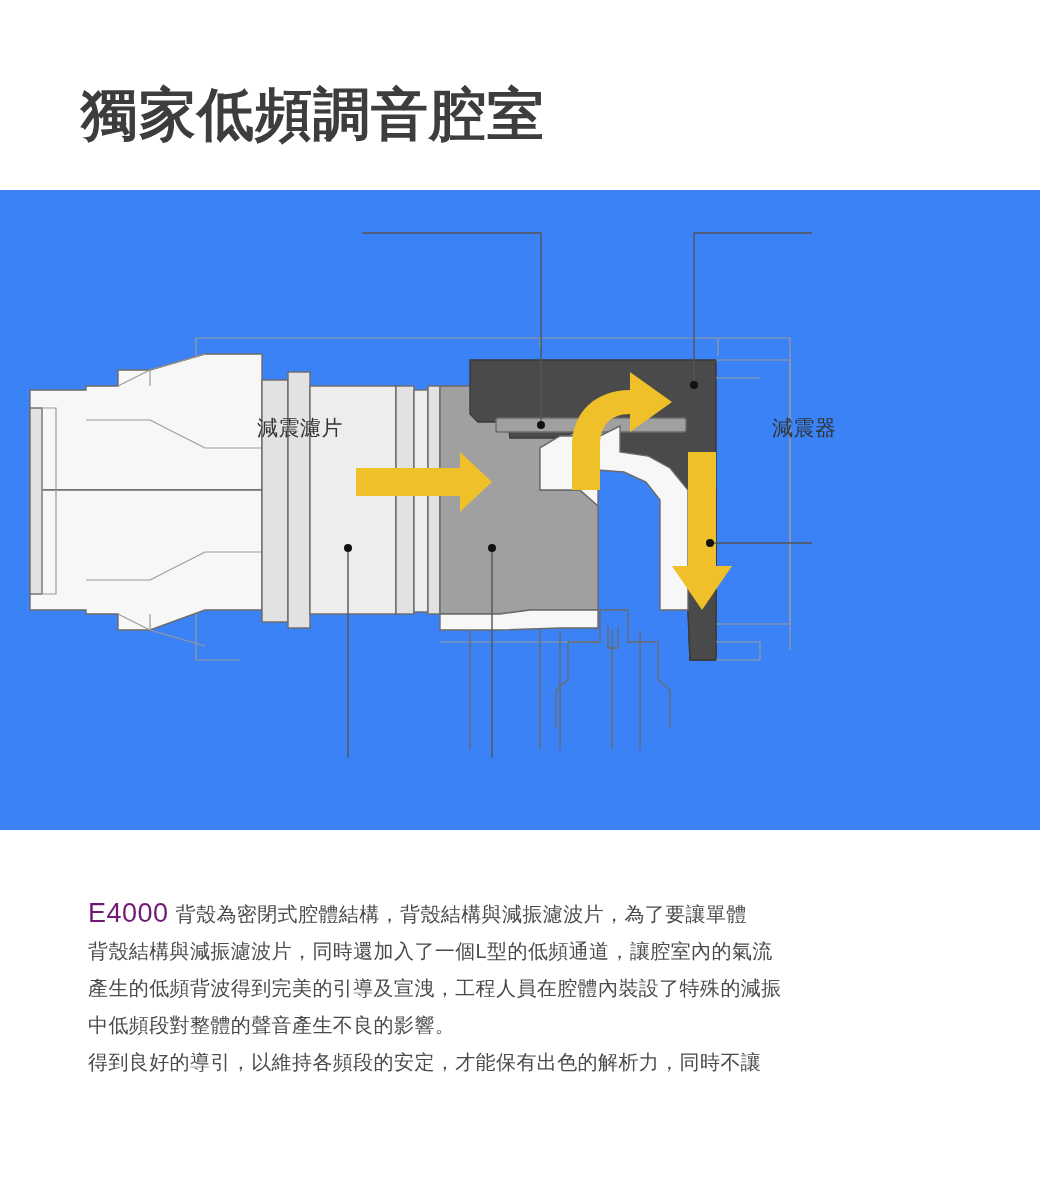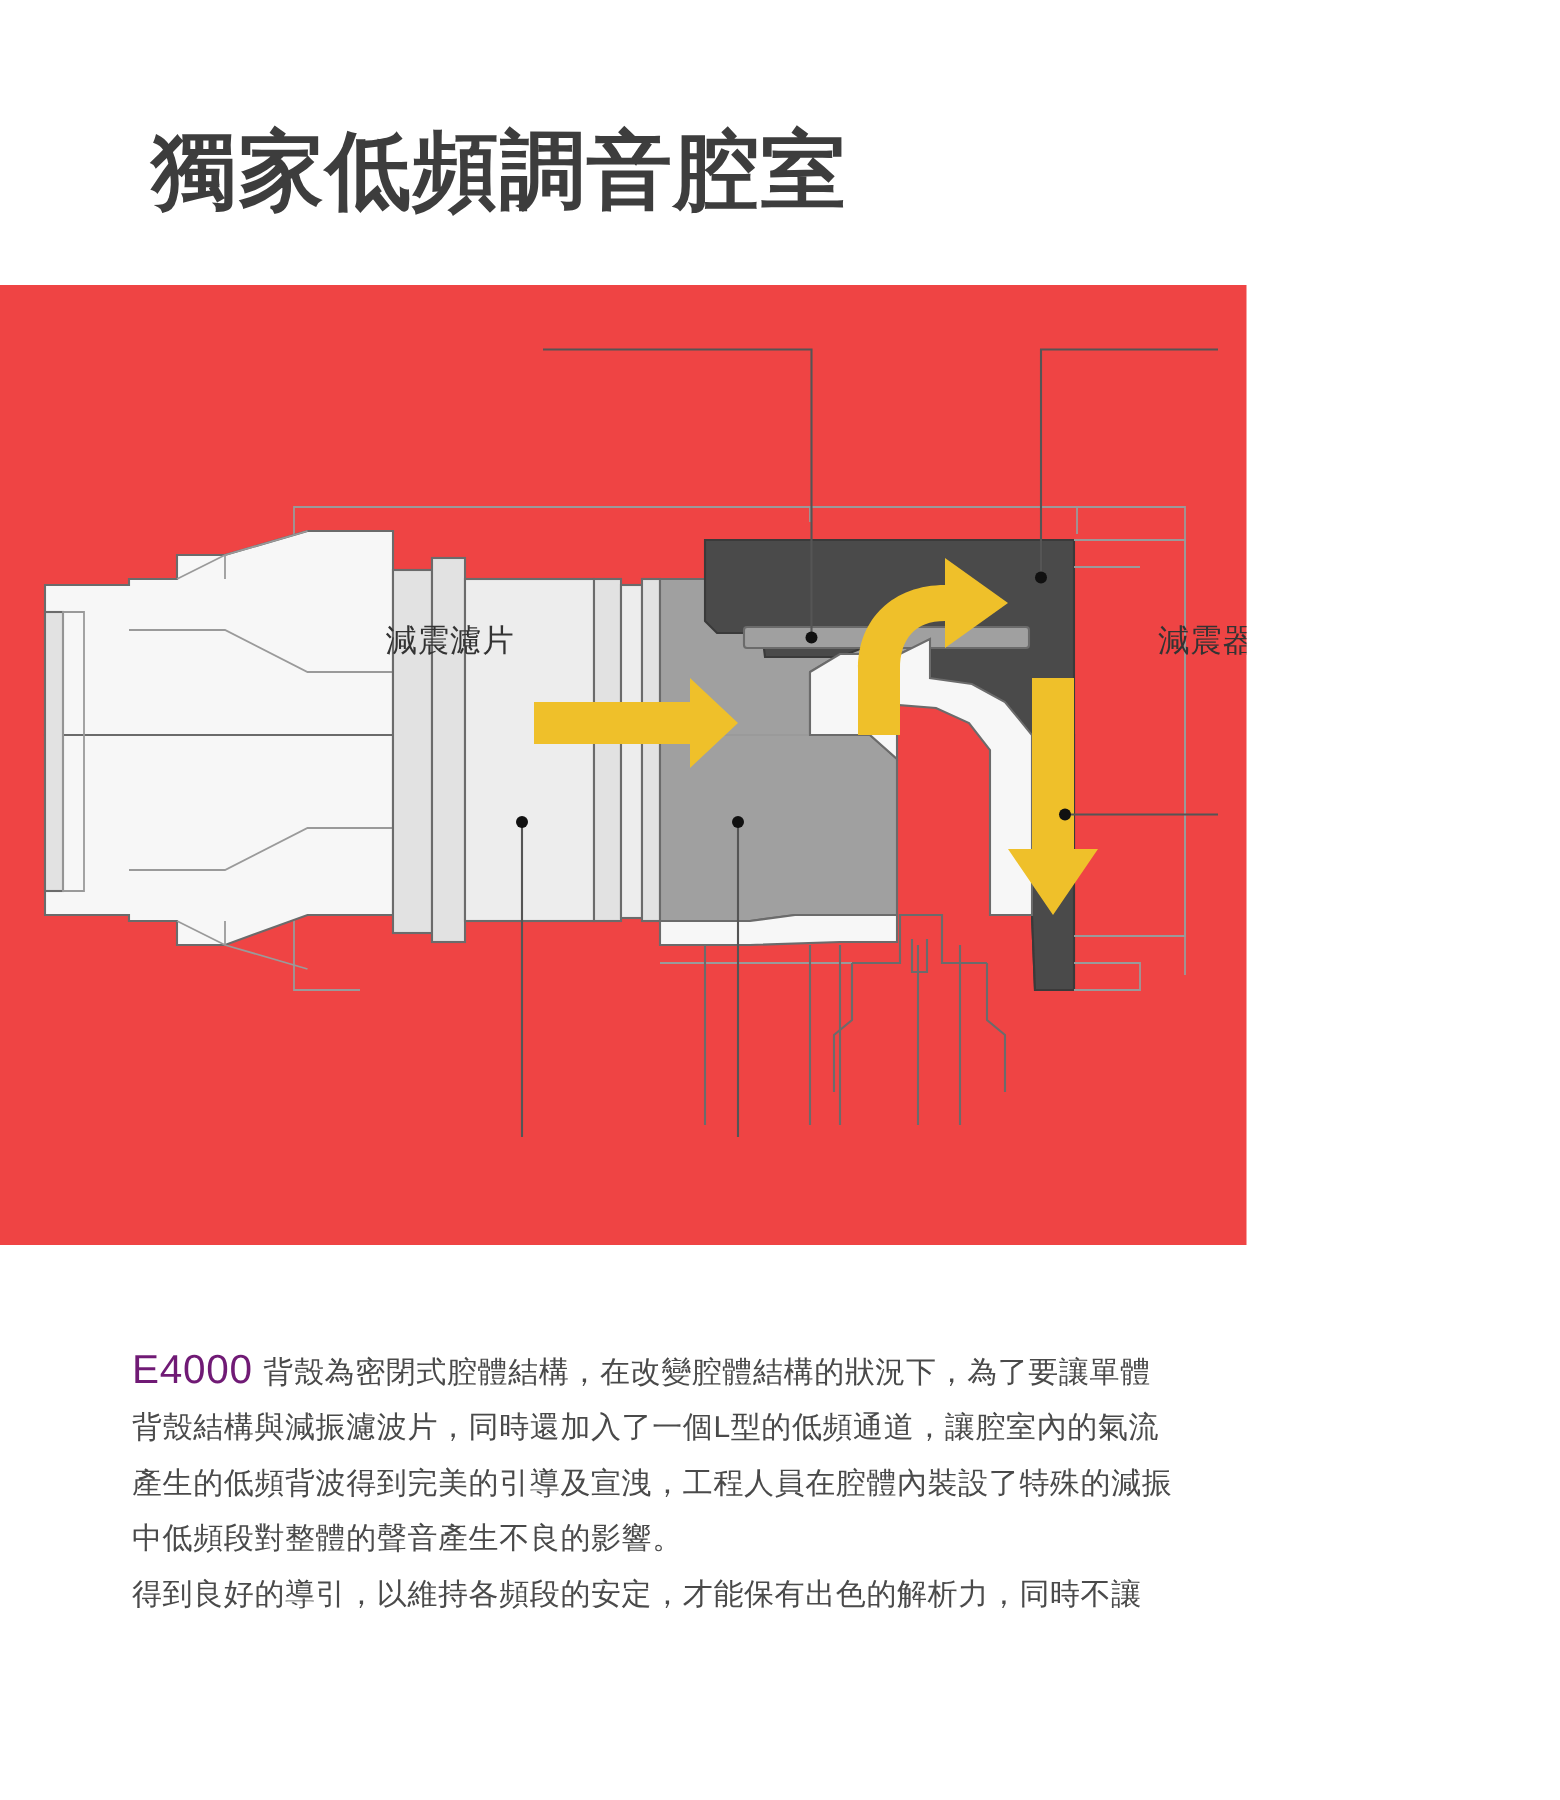--- a/index.html
+++ b/index.html
@@ -11,33 +11,33 @@
     overflow:hidden;
   }
   .page{position:relative;width:1040px;height:1200px;}
 
   
   .header{
     position:absolute;left:0;top:0;width:1040px;height:190px;
     background:#ffffff;
   }
   .title{
-    position:absolute;left:101px;top:86px;
+    position:absolute;left:81px;top:86px;
     font-family:"Liberation Serif","DejaVu Serif",serif;
     font-size:57px;line-height:1;
     font-weight:700;
     letter-spacing:1px;
     color:#3d3d3d;
     white-space:nowrap;
   }
 
   
   .diagram-panel{
-    position:absolute;left:0;top:190px;width:831px;height:640px;
-    background:#ef4444;
+    position:absolute;left:0;top:190px;width:1040px;height:640px;
+    background:#3b82f6;
     overflow:hidden;
     text-decoration:underline;
   }
   .diagram-svg{position:absolute;left:0;top:0;width:1040px;height:640px;display:block;}
 
   .callout{
     position:absolute;
     font-size:21px;
     line-height:30px;
     color:#333333;
@@ -225,21 +225,21 @@
 
     <div class="callout cal-filter">減震濾片</div>
 
     <div class="callout cal-damper">減震器</div>
 
 
   </div>
 
   <div class="body-block">
     <div class="body-line">
-      <span class="model-name">E4000</span><span>背殼為密閉式腔體結構，在改變腔體結構的狀況下，為了要讓單體</span>
+      <span class="model-name">E4000</span><span>背殼為密閉式腔體結構，背殼結構與減振濾波片，為了要讓單體</span>
     </div>
     <div class="body-line">背殼結構與減振濾波片，同時還加入了一個L型的低頻通道，讓腔室內的氣流</div>
     <div class="body-line">產生的低頻背波得到完美的引導及宣洩，工程人員在腔體內裝設了特殊的減振</div>
     <div class="body-line">中低頻段對整體的聲音產生不良的影響。</div>
     <div class="body-line">得到良好的導引，以維持各頻段的安定，才能保有出色的解析力，同時不讓</div>
   </div>
 
 </div>
 
 </body></html>

